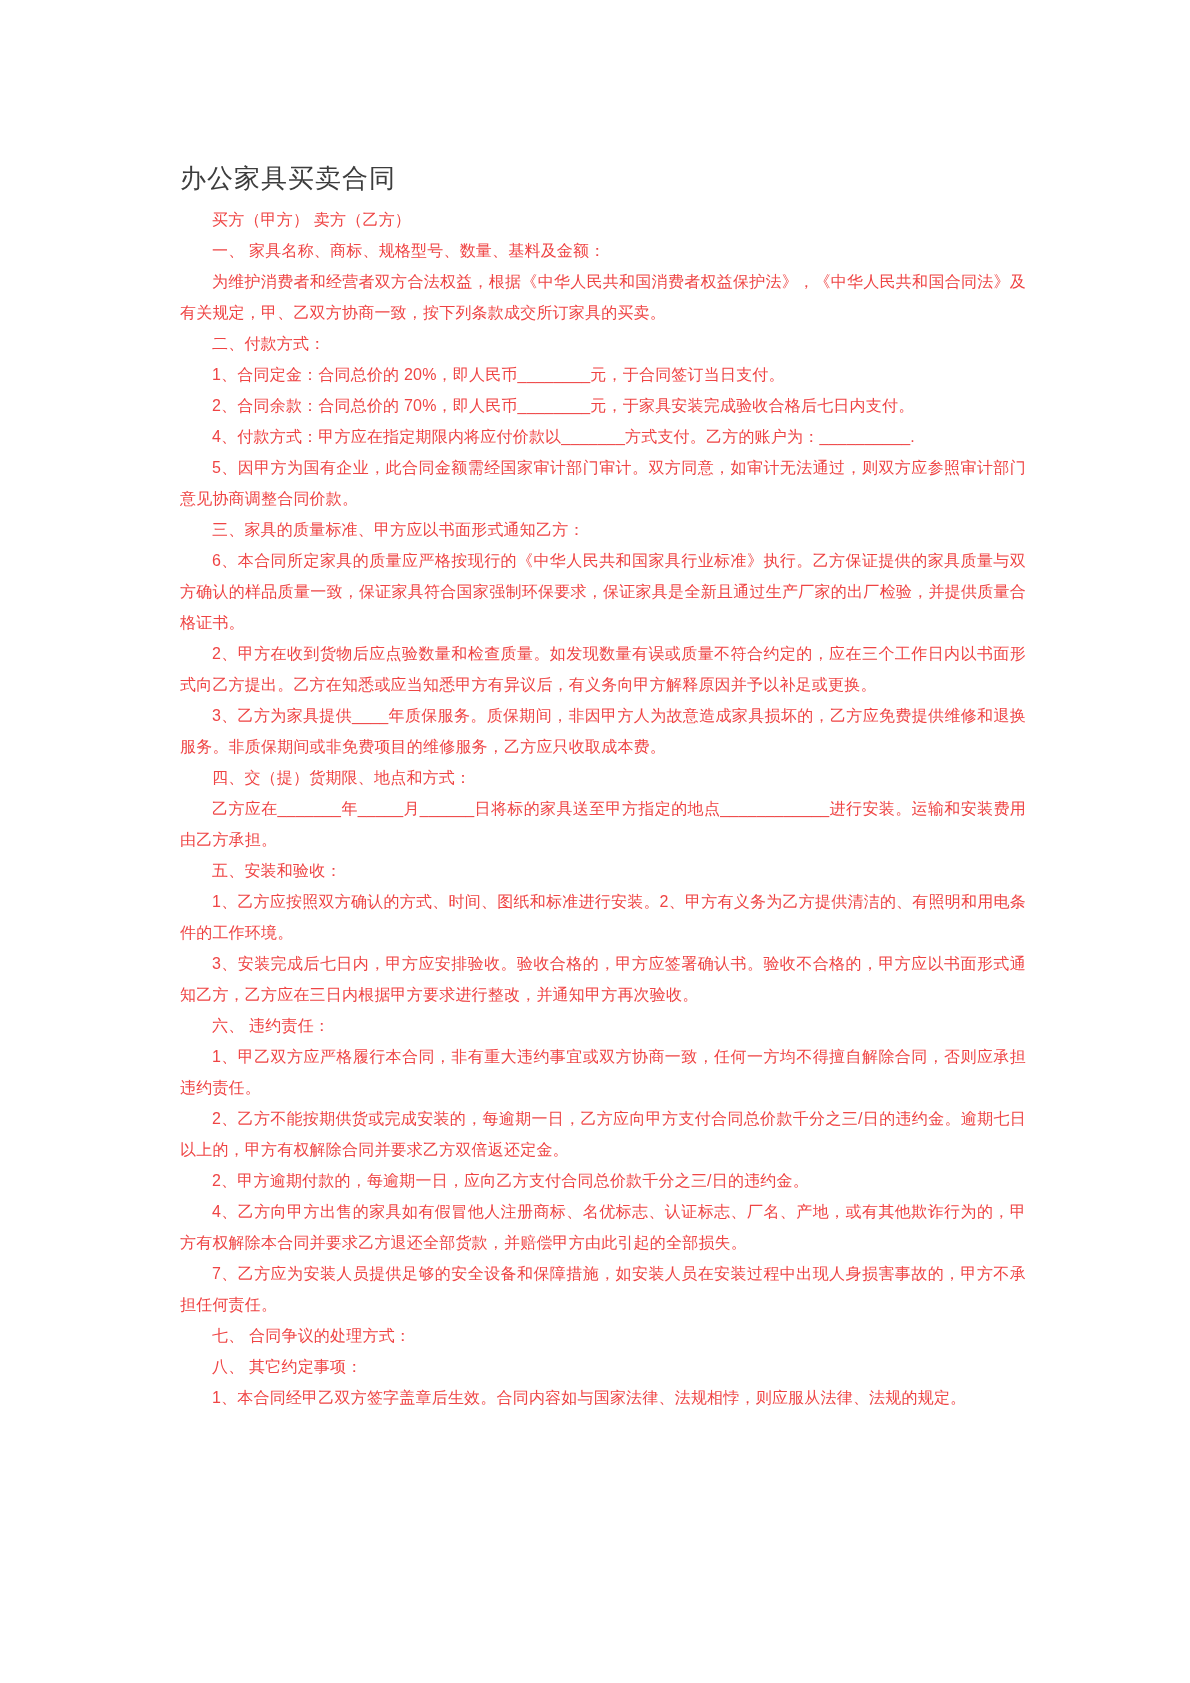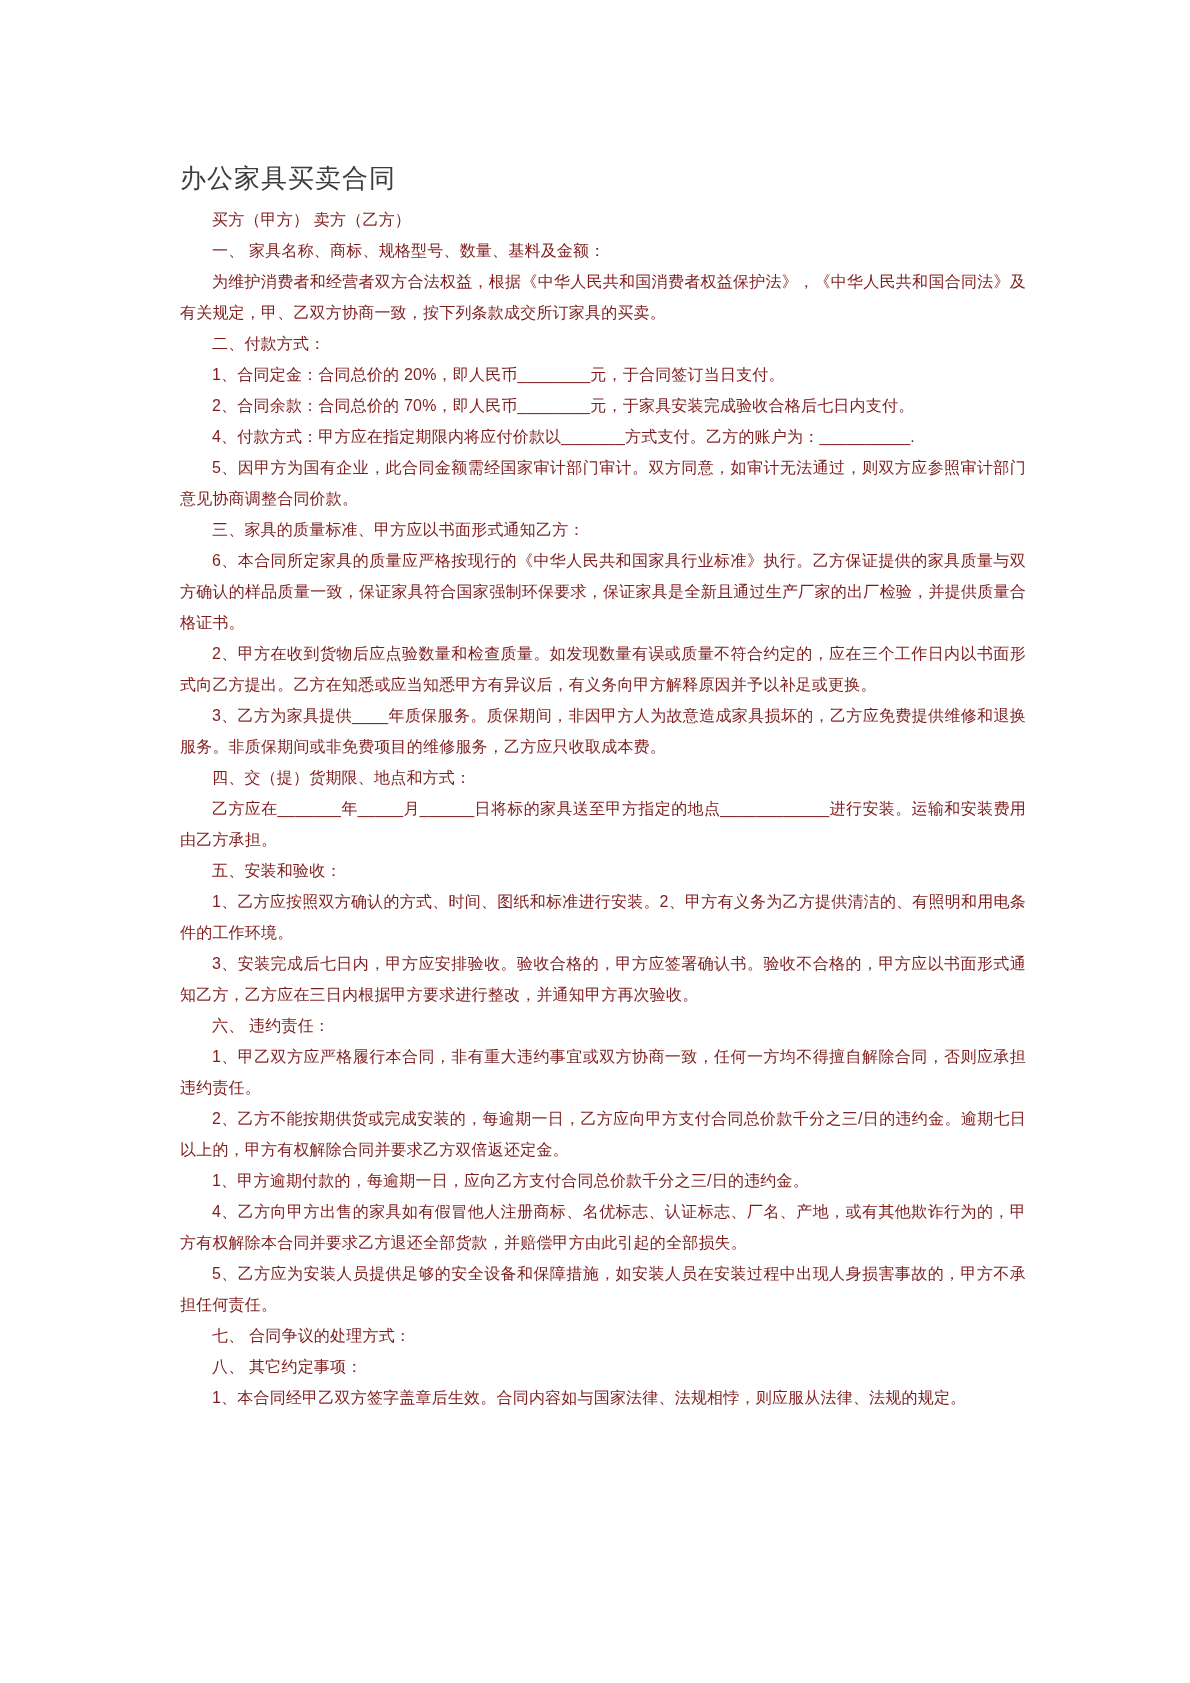--- a/index.html
+++ b/index.html
@@ -25,21 +25,21 @@
     font-size: 26px;
     line-height: 34px;
     color: #3d3d3d;
     margin: 16px 0 8px 0;
     letter-spacing: 1px;
   }
   .para {
     margin: 0;
     font-size: 16px;
     line-height: 31px;
-    color: #7f1d1d;
+    color: #ef4444;
     text-indent: 2em;
     text-align: justify;
     text-justify: inter-ideograph;
     word-break: break-all;
     letter-spacing: 0.2px;
   }
 </style>
 </head>
 <body>
 
@@ -59,20 +59,20 @@
       <p class="para">2、甲方在收到货物后应点验数量和检查质量。如发现数量有误或质量不符合约定的，应在三个工作日内以书面形式向乙方提出。乙方在知悉或应当知悉甲方有异议后，有义务向甲方解释原因并予以补足或更换。</p>
       <p class="para">3、乙方为家具提供____年质保服务。质保期间，非因甲方人为故意造成家具损坏的，乙方应免费提供维修和退换服务。非质保期间或非免费项目的维修服务，乙方应只收取成本费。</p>
       <p class="para">四、交（提）货期限、地点和方式：</p>
       <p class="para">乙方应在_______年_____月______日将标的家具送至甲方指定的地点____________进行安装。运输和安装费用由乙方承担。</p>
       <p class="para">五、安装和验收：</p>
       <p class="para">1、乙方应按照双方确认的方式、时间、图纸和标准进行安装。2、甲方有义务为乙方提供清洁的、有照明和用电条件的工作环境。</p>
       <p class="para">3、安装完成后七日内，甲方应安排验收。验收合格的，甲方应签署确认书。验收不合格的，甲方应以书面形式通知乙方，乙方应在三日内根据甲方要求进行整改，并通知甲方再次验收。</p>
       <p class="para">六、 违约责任：</p>
       <p class="para">1、甲乙双方应严格履行本合同，非有重大违约事宜或双方协商一致，任何一方均不得擅自解除合同，否则应承担违约责任。</p>
       <p class="para">2、乙方不能按期供货或完成安装的，每逾期一日，乙方应向甲方支付合同总价款千分之三/日的违约金。逾期七日以上的，甲方有权解除合同并要求乙方双倍返还定金。</p>
-      <p class="para">1、甲方逾期付款的，每逾期一日，应向乙方支付合同总价款千分之三/日的违约金。</p>
+      <p class="para">2、甲方逾期付款的，每逾期一日，应向乙方支付合同总价款千分之三/日的违约金。</p>
       <p class="para">4、乙方向甲方出售的家具如有假冒他人注册商标、名优标志、认证标志、厂名、产地，或有其他欺诈行为的，甲方有权解除本合同并要求乙方退还全部货款，并赔偿甲方由此引起的全部损失。</p>
-      <p class="para">5、乙方应为安装人员提供足够的安全设备和保障措施，如安装人员在安装过程中出现人身损害事故的，甲方不承担任何责任。</p>
+      <p class="para">7、乙方应为安装人员提供足够的安全设备和保障措施，如安装人员在安装过程中出现人身损害事故的，甲方不承担任何责任。</p>
       <p class="para">七、 合同争议的处理方式：</p>
       <p class="para">八、 其它约定事项：</p>
       <p class="para">1、本合同经甲乙双方签字盖章后生效。合同内容如与国家法律、法规相悖，则应服从法律、法规的规定。</p>
     </div>
 </div>
 
 </body></html>

